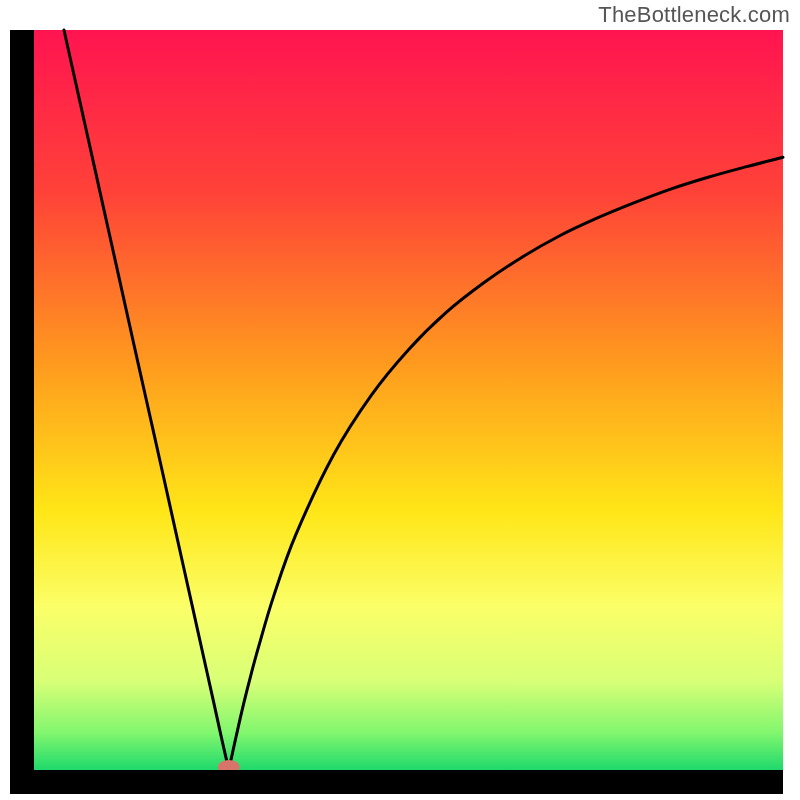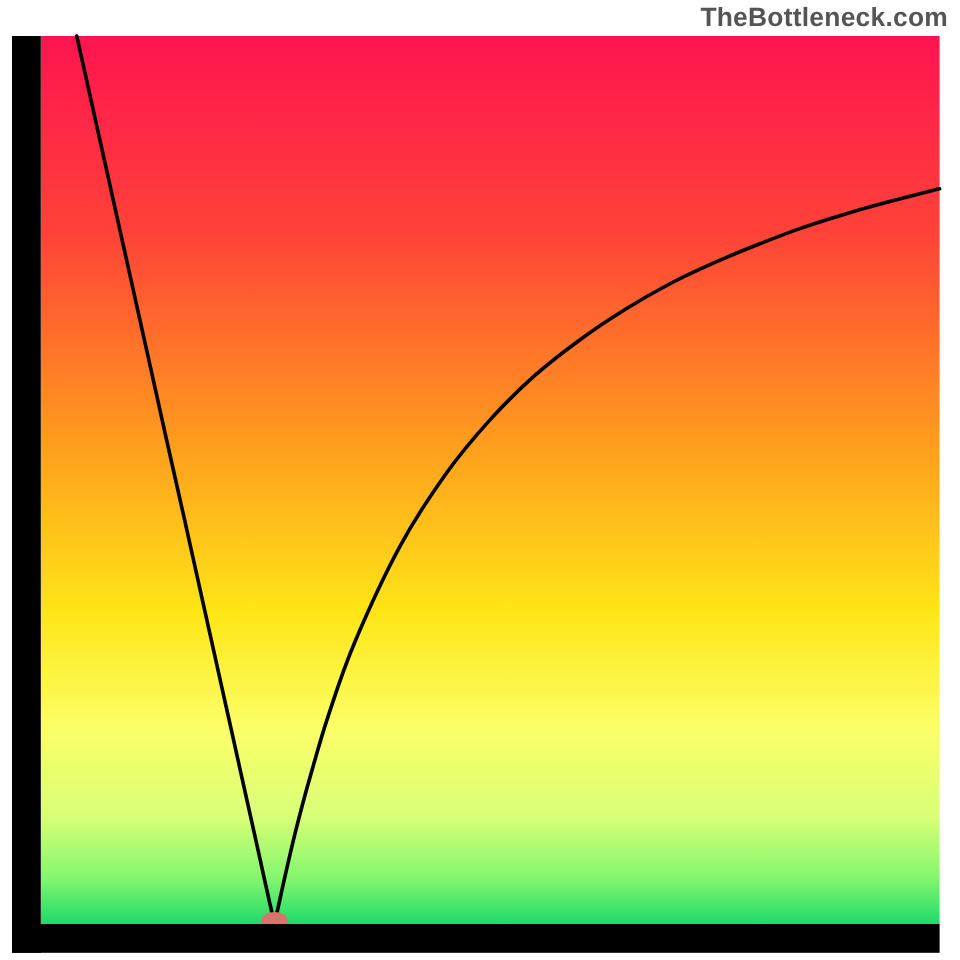--- a/index.html
+++ b/index.html
@@ -18,21 +18,21 @@
   }
   svg {
     display: block;
   }
   .watermark {
     position: absolute;
     top: 2px;
     right: 10px;
     color: #555555;
     font-size: 22px;
-    font-weight: 700;
+    font-weight: 400;
     letter-spacing: 0.2px;
     user-select: none;
   }
 </style>
 </head>
 <body>
 
 <div class="chart-wrap">
   <svg id="chart-svg" width="800" height="800" viewBox="0 0 800 800">
       <defs>

